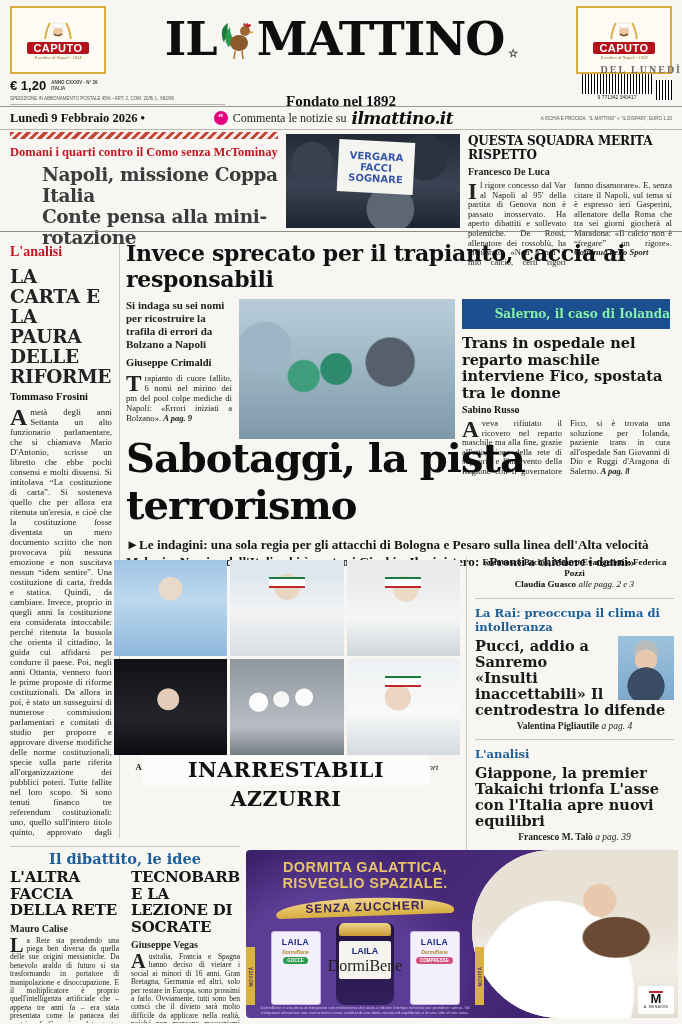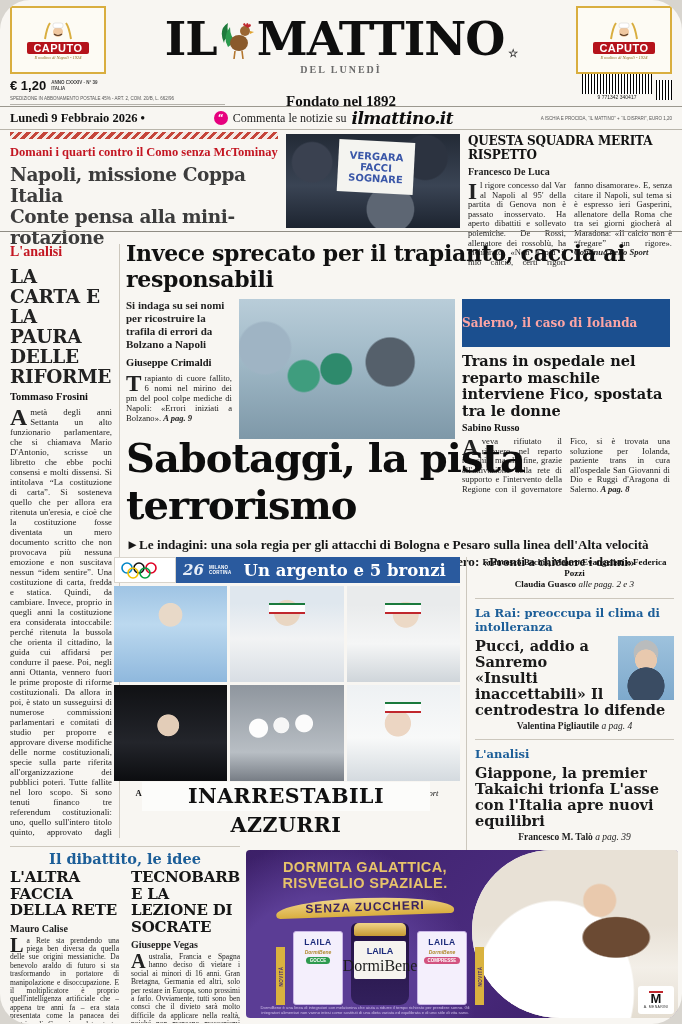--- a/index.html
+++ b/index.html
@@ -1,30 +1,30 @@
 <!DOCTYPE html>
 <html><head>
 <meta charset="utf-8">
 <style>
   html,body{margin:0;padding:0;background:#d8d5cf;}
   .page{position:relative;width:682px;height:1024px;margin:0 auto;background:#f8f6f2;
-        font-family:"Liberation Serif",serif;color:#1d1d1d;overflow:hidden;border-radius:30px;}
+        font-family:"Liberation Serif",serif;color:#1d1d1d;overflow:hidden;}
   .abs{position:absolute;}
   
   .caputo{width:92px;height:64px;border:2px solid #d9ae3f;background:#fdfbf4;
           display:flex;flex-direction:column;align-items:center;justify-content:center;gap:1px;}
   .caputo .chef{width:30px;height:20px;}
   .caputo .cap-band{background:#b5131b;color:#fff;font:bold 11px "Liberation Sans",sans-serif;
           padding:0 6px;letter-spacing:.5px;border-radius:2px;}
   .caputo .cap-tag{font:italic 4.5px "Liberation Serif",serif;color:#8a6d1f;}
   .mast-title{left:112px;right:112px;top:12px;text-align:center;
      font-family:"DejaVu Serif",serif;font-weight:bold;font-size:46px;color:#0e0e0e;
      letter-spacing:-1px;display:flex;align-items:center;justify-content:center;gap:3px;}
   .mast-star{font-size:11px;align-self:flex-end;margin:0 0 6px 1px;color:#333;}
-  .mast-sub{top:64px;left:0;right:0;text-align:center;font:bold 10px "Liberation Serif",serif;
+  .mast-sub{top:64px;left:0;right:0;text-align:right;font:bold 10px "Liberation Serif",serif;
      color:#6b6b6b;letter-spacing:2px;}
   .price-block{left:10px;top:78px;font-family:"Liberation Sans",sans-serif;width:215px;}
   .price-row{display:flex;align-items:flex-start;gap:5px;}
   .price{font:bold 13px "Liberation Sans",sans-serif;color:#111;}
   .edition{font:bold 4.5px "Liberation Sans",sans-serif;color:#444;line-height:1.4;padding-top:2px;}
   .postal{font:4.5px "Liberation Sans",sans-serif;color:#555;border-bottom:1px solid #b5b2ab;
      padding:3px 0 3px;}
   .fondato{left:0;right:0;top:93px;text-align:center;font:bold 15px "Liberation Serif",serif;color:#111;}
   .bc-wrap{right:10px;top:74px;display:flex;gap:4px;align-items:flex-end;}
   .bc{height:20px;background:repeating-linear-gradient(90deg,#000 0 1px,#fff 1px 3px);}
@@ -36,21 +36,21 @@
   .comment-icon{width:14px;height:14px;border-radius:50%;background:#e6007e;color:#fff;
      font:bold 9px "DejaVu Sans",sans-serif;display:flex;align-items:center;justify-content:center;line-height:1;}
   .comment-txt{font:12px "Liberation Serif",serif;color:#222;text-align:right;}
   .site-logo{font:bold italic 17px "DejaVu Serif",serif;color:#0d0d0d;letter-spacing:-.5px;}
   .edge-note{font:4.5px "Liberation Sans",sans-serif;color:#555;text-align:right;width:150px;}
   
   .strip{top:132px;left:10px;right:10px;height:98px;}
   .strip-left{position:absolute;left:0;top:0;width:268px;}
   .hatch{height:7px;background:repeating-linear-gradient(135deg,#c5453a 0 3px,#f5e9e4 3px 6px);margin-bottom:6px;}
   .kicker{font:bold 12.5px "Liberation Serif",serif;color:#c31622;}
-  .s-head{font:bold 18.5px/21px "DejaVu Serif",serif;color:#3c3c3c;letter-spacing:-.4px;margin-top:4px;}
+  .s-head{font:bold 18.5px/21px "DejaVu Serif",serif;color:#3c3c3c;letter-spacing:-.4px;margin-top:4px;margin-left:32px;}
   .s-byline{font:bold 10px "Liberation Serif",serif;color:#c31622;margin-top:8px;}
   .strip-photo{position:absolute;left:276px;top:2px;width:174px;height:94px;overflow:hidden;
      background:
       radial-gradient(circle at 15% 30%,#3a4150 0 12%,transparent 13%),
       radial-gradient(circle at 80% 25%,#2c3340 0 14%,transparent 15%),
       radial-gradient(circle at 60% 80%,#5d6673 0 18%,transparent 19%),
       linear-gradient(180deg,#232a36,#3a4454 55%,#1d2430);}
   .sign{position:absolute;left:52px;top:7px;width:76px;height:52px;background:#f4f4f0;
      transform:rotate(3deg);display:flex;align-items:center;justify-content:center;text-align:center;
      font:bold 10px/11px "DejaVu Sans",sans-serif;color:#3a57a8;padding:2px;box-sizing:border-box;}
@@ -73,21 +73,21 @@
   .h-row{display:flex;gap:7px;margin-top:7px;}
   .h-deck-col{width:106px;flex:none;}
   .h-deck{font:bold 11px/13px "Liberation Serif",serif;color:#222;}
   .photo-surgery{width:216px;height:140px;flex:none;background:
      radial-gradient(circle at 30% 55%,#3f9d7e 0 9%,transparent 10%),
      radial-gradient(circle at 45% 50%,#2e8a6c 0 11%,transparent 12%),
      radial-gradient(circle at 70% 45%,#55606b 0 14%,transparent 15%),
      radial-gradient(circle at 12% 35%,#9fb4c4 0 12%,transparent 13%),
      linear-gradient(180deg,#b9cdd9 0%,#9fb8c6 45%,#7e98a8 100%);}
   .salerno{width:208px;flex:none;}
-  .sal-band{background:#1b4f8f;color:#fca5a5;text-align:left;font:bold 12px "DejaVu Serif",serif;padding:17px 0;}
+  .sal-band{background:#1b4f8f;color:#86efac;text-align:right;font:bold 12px "DejaVu Serif",serif;padding:8px 0;}
   .sal-head{font:bold 14.5px/16.5px "DejaVu Serif",serif;color:#161616;margin:6px 0 3px;}
   .sab{left:126px;top:434px;width:548px;}
   .sab-head{font:bold 40px "DejaVu Serif",serif;letter-spacing:-1px;color:#0d0d0d;}
   .sab-deck{font:bold 13.2px/17px "Liberation Serif",serif;color:#161616;margin-top:8px;}
   
   .olymp{left:114px;top:557px;width:346px;}
   .ol-band{height:26px;display:flex;}
   .rings-box{width:62px;background:#fff;border:1px solid #d8d4cc;display:flex;align-items:center;justify-content:center;flex:none;box-sizing:border-box;}
   .ol-blue{flex:1;background:#2a5a9e;color:#fff;display:flex;align-items:center;gap:5px;padding:0 7px;}
   .l26{font:bold italic 15px "DejaVu Serif",serif;color:#e8eef7;}
@@ -127,21 +127,21 @@
   .deb-title{font:bold 15px/16.5px "DejaVu Serif",serif;color:#161616;letter-spacing:-.2px;}
   .deb-by{font:bold 10px "Liberation Serif",serif;margin:4px 0 2px;}
   .deb-body{font:7.5px/8.4px "Liberation Serif",serif;text-align:justify;color:#222;margin-top:3px;}
   .ad{left:246px;top:850px;width:432px;height:168px;border-radius:4px;overflow:hidden;
      background:radial-gradient(circle at 18% 85%,#5b3d95 0 25%,transparent 40%),linear-gradient(135deg,#3c2068,#4a2b7e 55%,#35195e);}
   .ad-left{position:absolute;left:0;top:0;width:238px;height:100%;}
   .ad-head{margin-top:9px;text-align:center;font:bold 14.5px/16px "Liberation Sans",sans-serif;color:#e7c36a;letter-spacing:.4px;}
   .zuc{margin:7px auto 0;width:178px;background:linear-gradient(180deg,#f0d489,#d9ae3f);color:#3a2260;
      font:bold 12px "Liberation Sans",sans-serif;text-align:center;padding:2px 0;
      border-radius:50% 50% 4px 4px/14px 14px 4px 4px;transform:rotate(-2deg);letter-spacing:1px;}
-  .prods{display:flex;justify-content:flex-end;gap:8px;align-items:flex-end;margin-top:5px;height:84px;}
+  .prods{display:flex;justify-content:space-between;gap:8px;align-items:flex-end;margin-top:5px;height:84px;}
   .pbox{width:50px;height:74px;background:#f4effc;border:1px solid #c9b5e6;border-radius:3px;
      display:flex;flex-direction:column;align-items:center;padding-top:5px;box-sizing:border-box;gap:2px;}
   .pbox .bl{font:bold 8.5px "Liberation Sans",sans-serif;color:#1b2a7a;letter-spacing:.5px;}
   .pbox .db{font:bold italic 5px "Liberation Sans",sans-serif;color:#b08a2e;}
   .pill{font:bold 4.5px "Liberation Sans",sans-serif;color:#fff;border-radius:4px;padding:1px 4px;}
   .pill-g{background:#2e9a4f;}
   .pill-p{background:#d2527f;}
   .jar{width:58px;height:82px;position:relative;background:linear-gradient(180deg,#241243,#32205c);border-radius:6px 6px 9px 9px;flex:none;}
   .jar .cap{position:absolute;left:3px;right:3px;top:0;height:13px;background:linear-gradient(180deg,#f0d489,#c79a33);border-radius:5px 5px 2px 2px;}
   .jar .lab{position:absolute;left:3px;right:3px;top:18px;height:38px;background:#f6f4ef;border-radius:2px;
@@ -301,39 +301,20 @@
 
   <div class="abs sab">
     <div class="sab-head">Sabotaggi, la pista terrorismo</div>
     <div class="sab-deck">
       <div>►Le indagini: una sola regia per gli attacchi di Bologna e Pesaro sulla linea dell'Alta velocità</div>
       <div>Meloni: «Nemico dell'Italia chi è contro i Giochi». Il ministero: «Pronti a chiedere i danni»</div>
     </div>
   </div>
 
   <div class="abs olymp">
-    <div class="ol-band">
-      <div class="rings-box">
-        <svg width="52" height="18" viewBox="0 0 52 18">
-          <circle cx="8" cy="7" r="5" fill="none" stroke="#0085C7" stroke-width="1.6"></circle>
-          <circle cx="20" cy="7" r="5" fill="none" stroke="#111" stroke-width="1.6"></circle>
-          <circle cx="32" cy="7" r="5" fill="none" stroke="#DF0024" stroke-width="1.6"></circle>
-          <circle cx="14" cy="12" r="5" fill="none" stroke="#F4C300" stroke-width="1.6"></circle>
-          <circle cx="26" cy="12" r="5" fill="none" stroke="#009F3D" stroke-width="1.6"></circle>
-        </svg>
-      </div>
-      <div class="ol-blue">
-        <span class="l26">26</span>
-        <span class="mc">
-          <span>MILANO</span><br>
-          <span>CORTINA</span>
-        </span>
-        <span class="ol-title">Un argento e 5 bronzi</span>
-      </div>
-    </div>
     <div class="ol-grid">
       <div class="ph ph1"></div>
       <div class="ph ph2 headband"></div>
       <div class="ph ph3 headband"></div>
       <div class="ph ph4"></div>
       <div class="ph ph5"></div>
       <div class="ph ph6 headband"></div>
       <div class="ol-caption">INARRESTABILI AZZURRI</div>
     </div>
     <div class="ol-credits">

